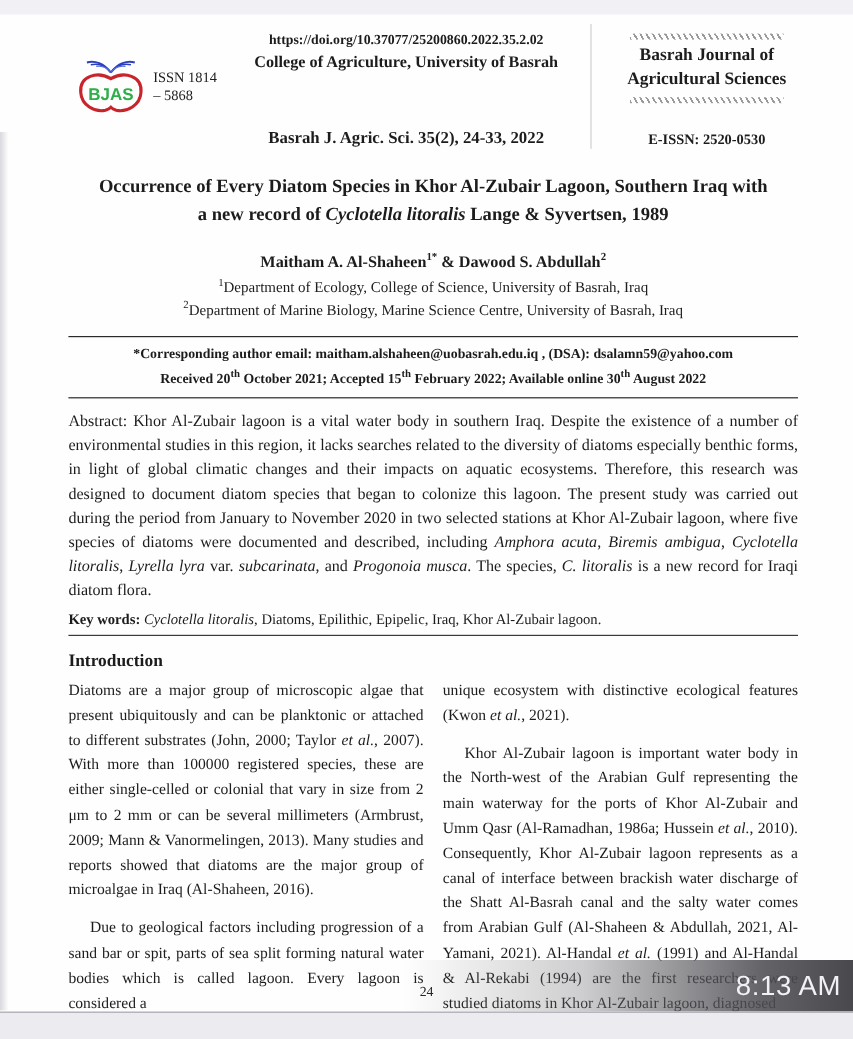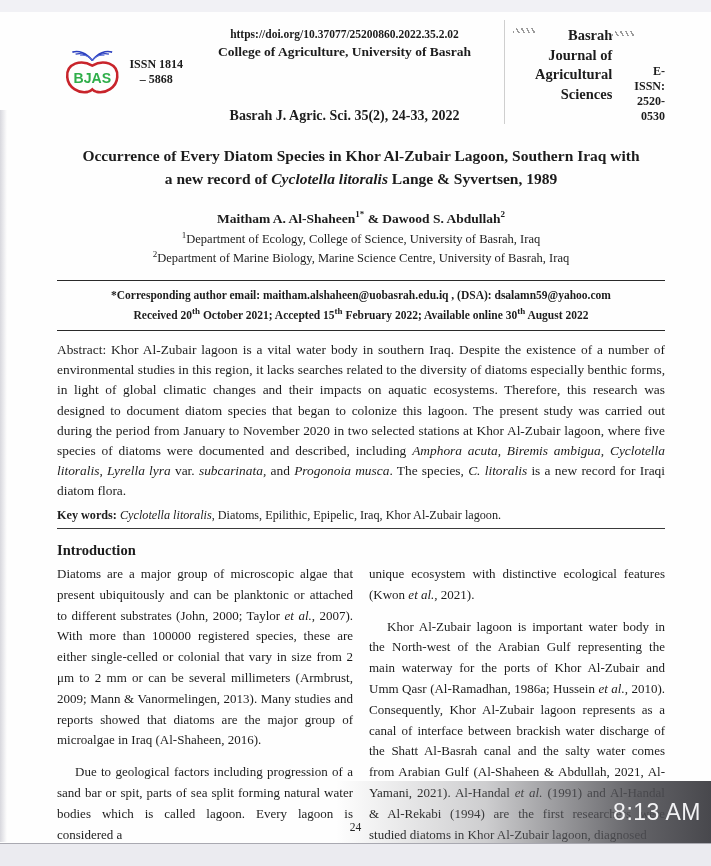--- a/index.html
+++ b/index.html
@@ -7,27 +7,27 @@
         font-family:"Liberation Serif",serif;color:#1c1c1c;}
   .top-strip{position:absolute;top:0;left:0;width:100%;height:12px;background:#f1f1f5;}
   .left-edge{position:absolute;left:0;top:110px;bottom:24px;width:7px;
              background:linear-gradient(to right,#d8d8de,rgba(216,216,222,0));}
   .content{position:absolute;top:12px;left:57px;right:46px;}
 
   
   .header{display:flex;align-items:stretch;height:104px;margin-top:8px;}
   .h-left{width:128px;display:flex;flex-direction:row;align-items:center;justify-content:space-between;}
   .h-center{flex:1;display:flex;flex-direction:column;text-align:center;padding-top:6px;}
-  .h-right{width:152px;display:flex;text-align:right;
-           border-left:1px solid #cscs;border-left:1px solid #cfcfcf;padding-left:8px;padding-top:6px;}
+  .h-right{width:152px;display:flex;flex-direction:column;text-align:center;
+           border-left:1px solid #cscs;border-left:1px solid #cfcfcf;padding-left:20px;padding-top:6px;}
   .small-bold{font-weight:bold;font-size:11.5px;line-height:1.45;}
   .college{font-weight:bold;font-size:13.5px;margin-top:1px;}
   .citation{font-weight:bold;font-size:14px;margin-top:auto;}
   .journal-name{font-weight:bold;font-size:14.5px;line-height:1.35;}
-  .issn{font-weight:bold;font-size:12px;text-align:center;}
+  .issn{font-weight:normal;font-size:12px;}
   .eissn{font-weight:bold;font-size:12px;margin-top:auto;}
   .dashes{height:5px;width:128px;margin:2px auto 4px auto;
           background:repeating-linear-gradient(60deg,#9a9a9a 0 1.5px,transparent 1.5px 4.5px);}
   .dashes.bottom{margin-top:5px;}
 
   
   .title{font-weight:bold;font-size:15.5px;line-height:1.5;text-align:center;
          max-width:560px;margin:20px auto 0 auto;}
   .authors{font-weight:bold;font-size:13.5px;text-align:center;margin-top:18px;}
   .affil{font-size:12.5px;text-align:center;line-height:1.45;margin-top:3px;}
@@ -47,21 +47,21 @@
 
   
   .intro-head{font-weight:bold;font-size:14.5px;margin-top:13px;}
   .cols{display:flex;gap:16px;margin-top:5px;}
   .col{flex:1;font-size:13px;line-height:1.6;text-align:justify;}
   .col p{margin:0;}
   .col p + p{margin-top:11px;text-indent:18px;}
 
   
   .page-num{position:absolute;bottom:33px;left:0;width:100%;text-align:center;font-size:11.5px;color:#222;}
-  .clock-band{position:absolute;right:0;bottom:23px;width:375px;height:62px;
+  .clock-band{position:absolute;right:0;bottom:23px;width:375px;height:43px;
               background:linear-gradient(to right,rgba(140,140,145,0) 0%,rgba(115,115,120,0.35) 40%,rgba(78,78,83,0.88) 80%,rgba(66,66,71,0.97) 100%);
               display:flex;align-items:center;justify-content:flex-end;padding-right:10px;box-sizing:border-box;}
   .clock{font-family:"Liberation Sans",sans-serif;font-size:23px;color:#f2f2f4;letter-spacing:0.5px;}
   .bottom-strip{position:absolute;bottom:0;left:0;width:100%;height:23px;background:#ebebf0;
                 border-top:1px solid #a9a9b1;box-sizing:border-box;}
 </style>
 </head>
 <body>
 
 <div class="page">

